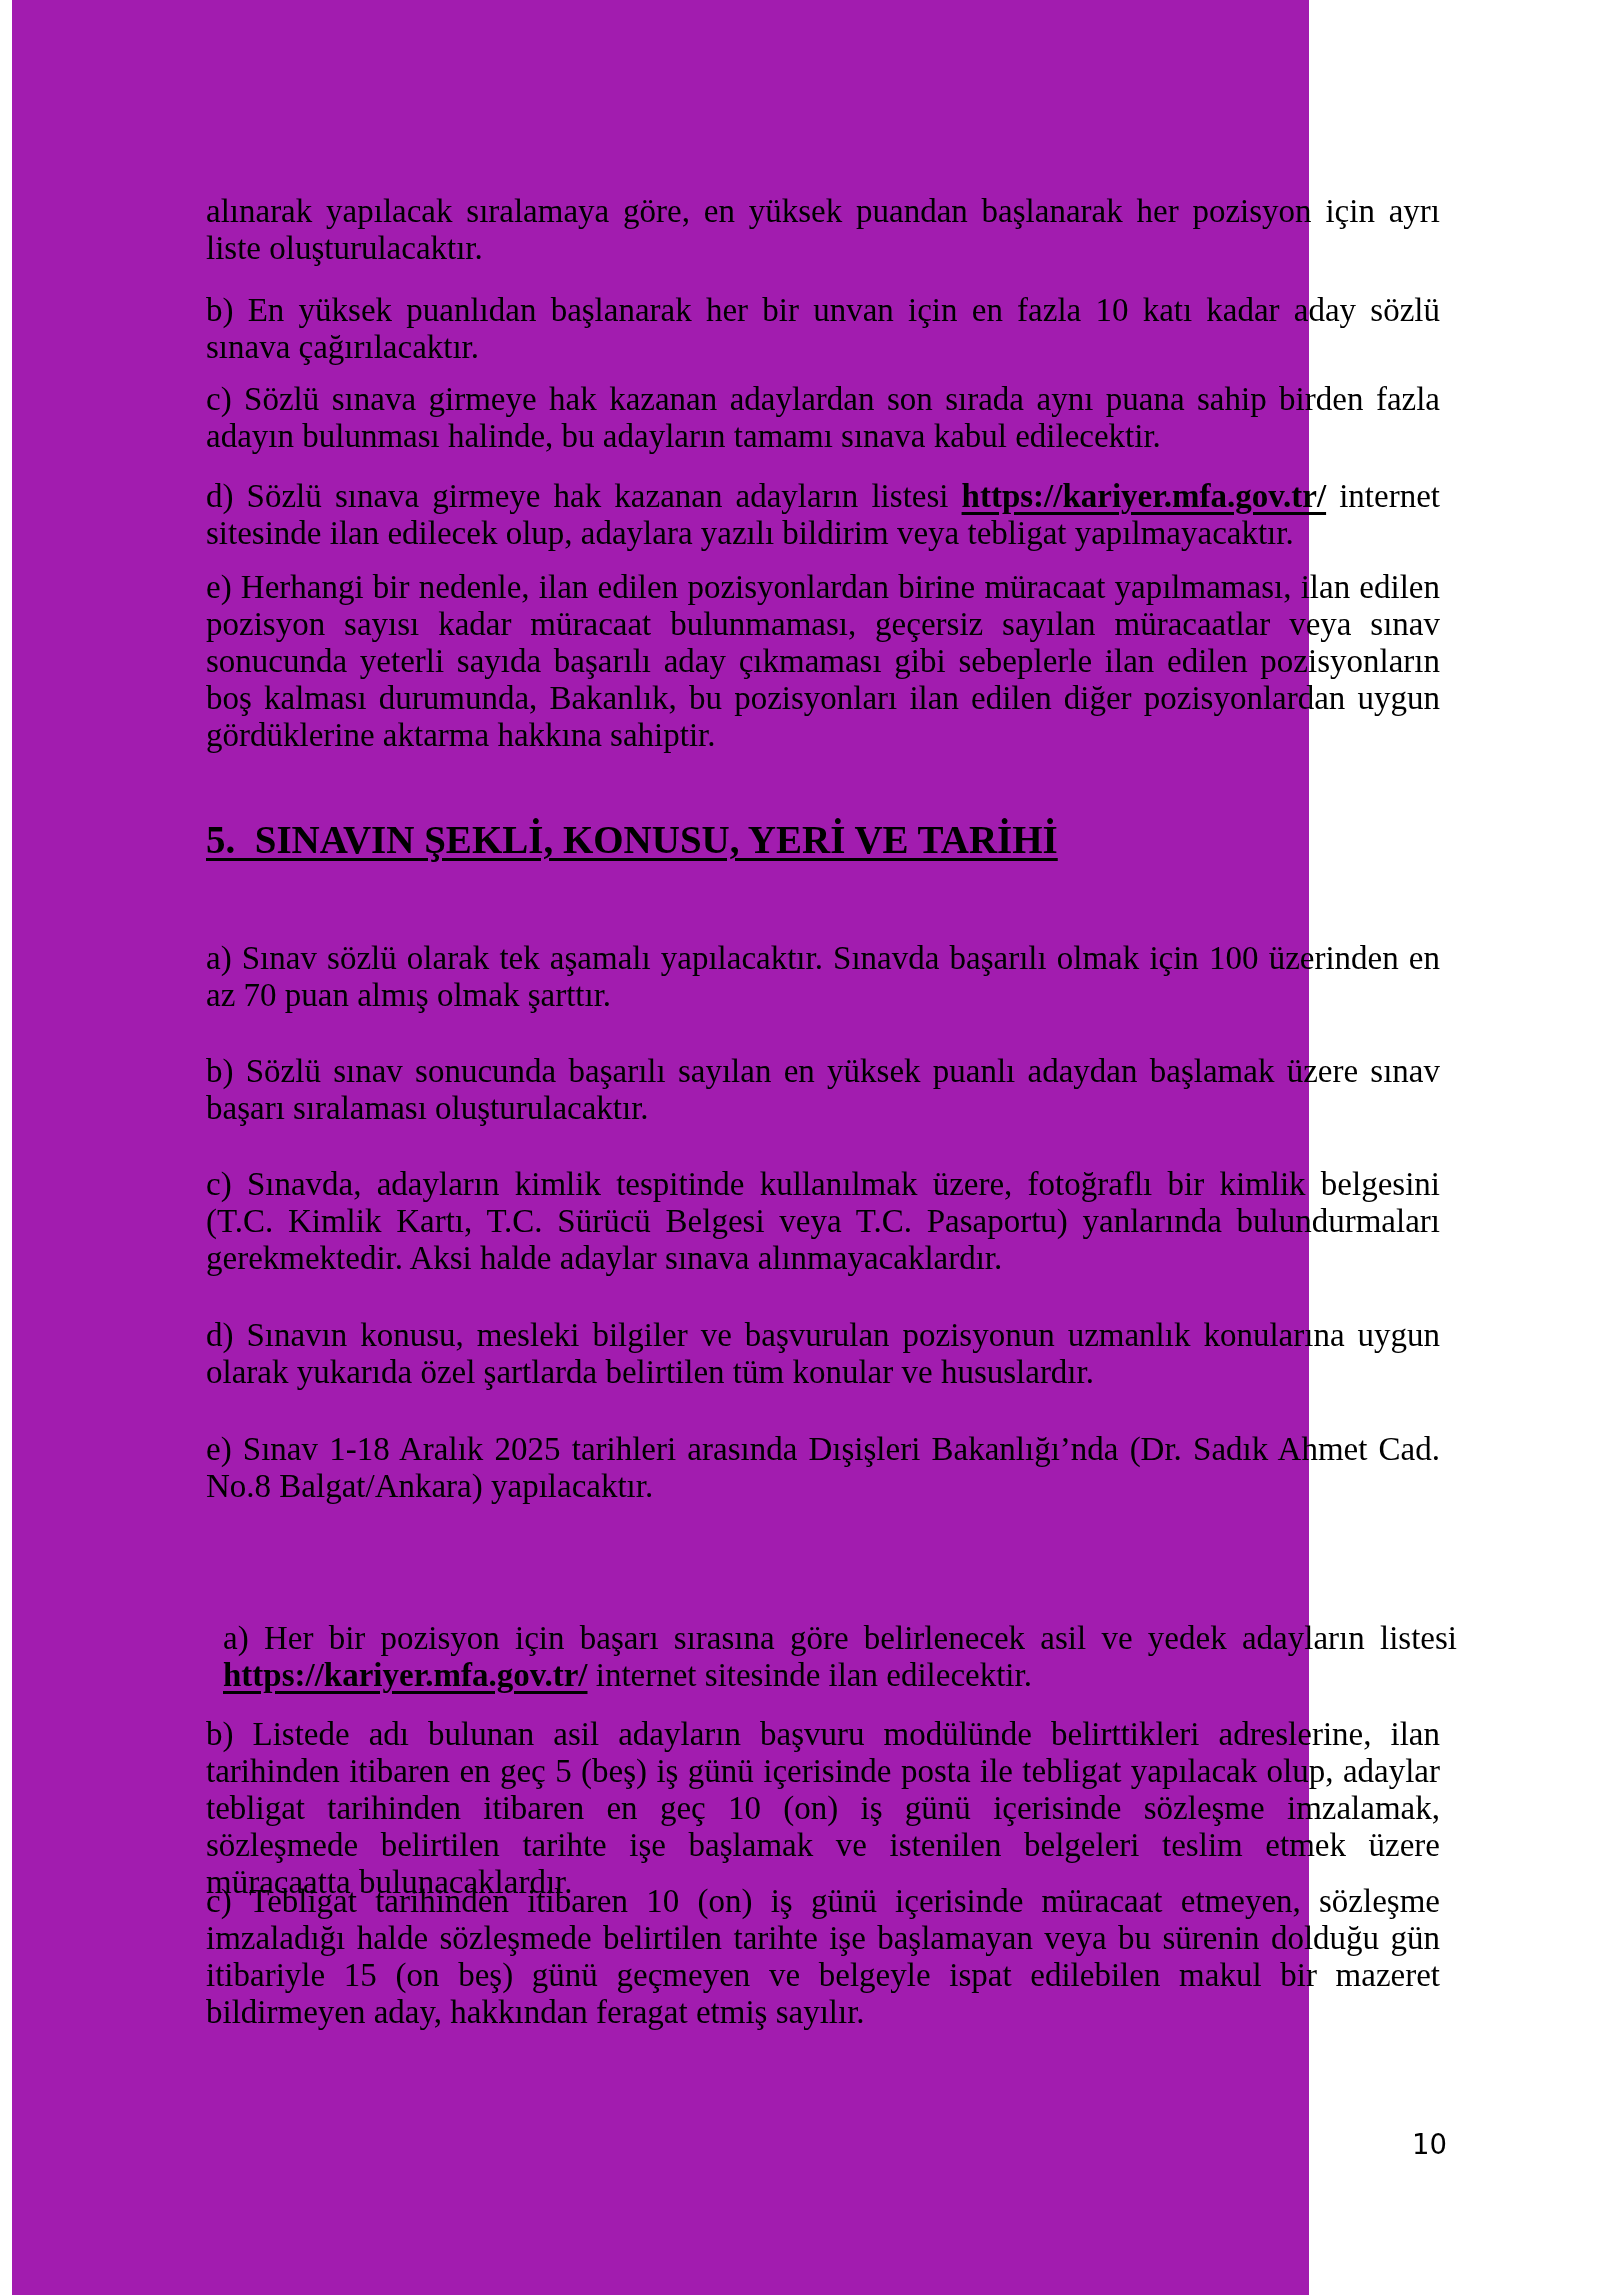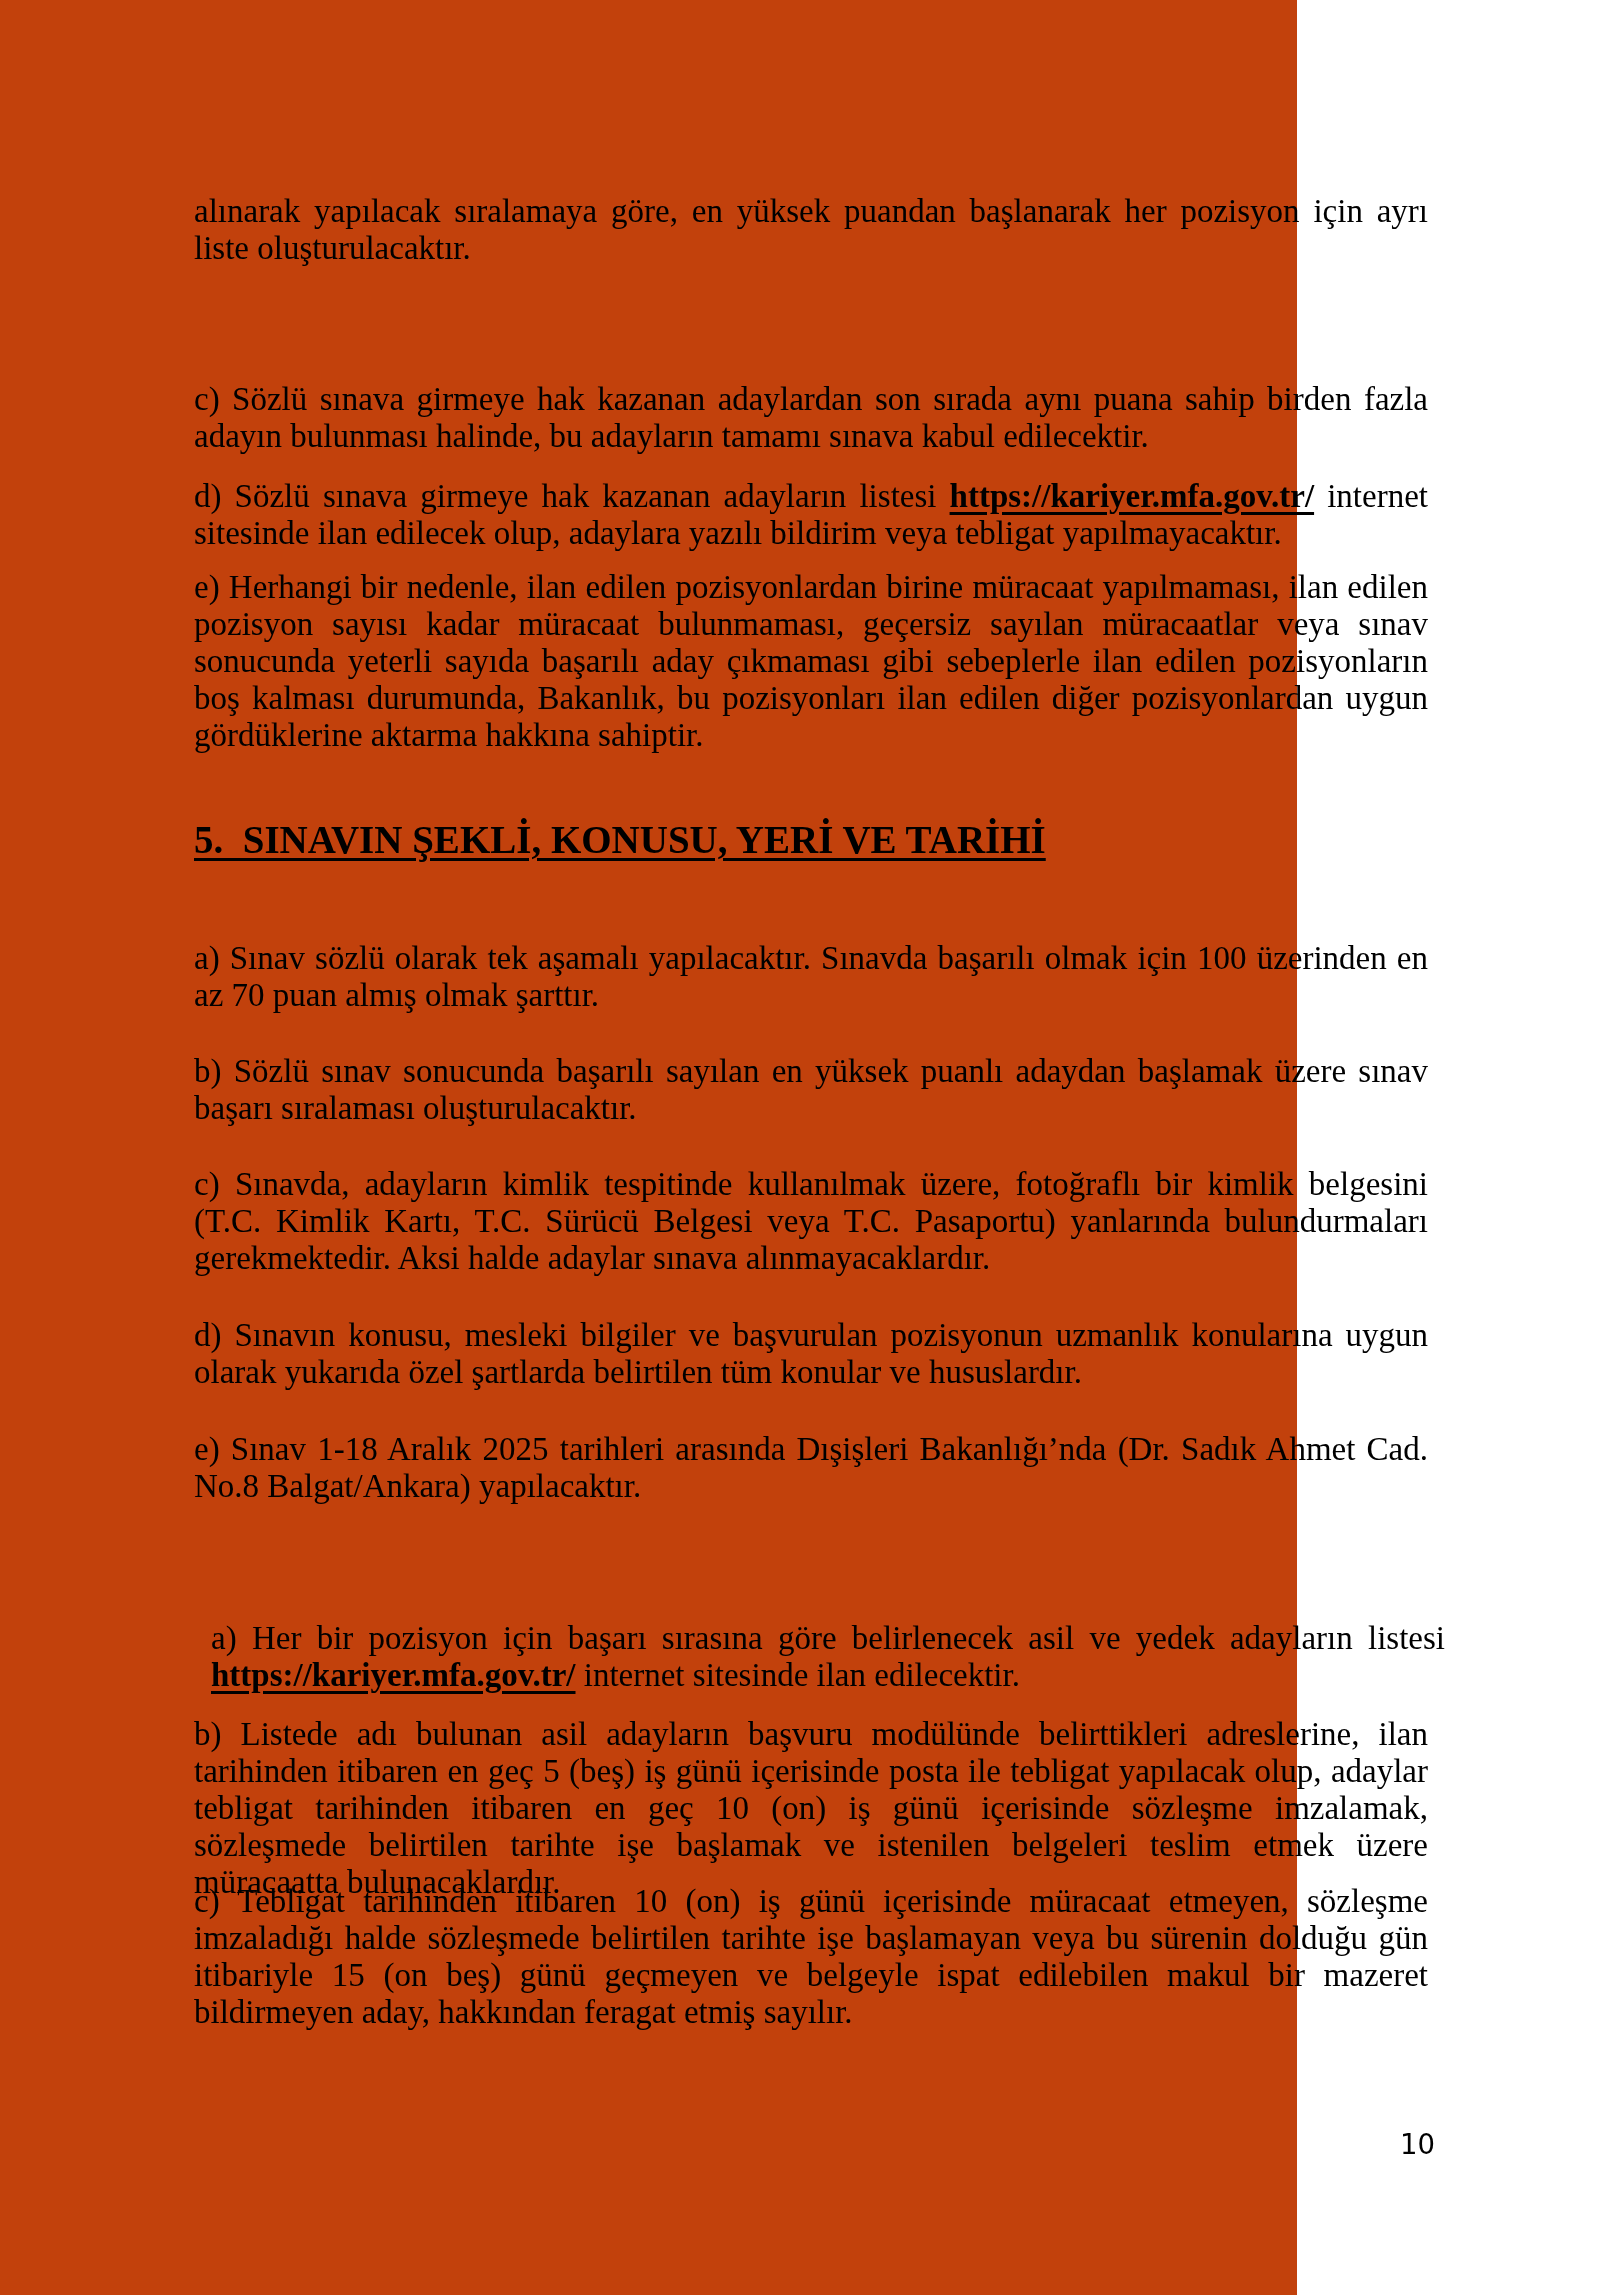--- a/index.html
+++ b/index.html
@@ -1,17 +1,17 @@
 <!DOCTYPE html>
 <html style="font-size:10.5px"><head>
 <meta charset="utf-8">
 <style>
   html, body { margin: 0; padding: 0; background: #ffffff; }
   body { width: 1623px; height: 2295px; position: relative; overflow: hidden; }
-  .page { position: absolute; left: 0; top: 0; width: 1297px; height: 2295px; background: #c2410c; }
+  .page { position: absolute; left: 12px; top: 0; width: 1297px; height: 2295px; background: #a21caf; }
   .para {
     position: absolute;
     left: 194px;
     width: 1234px;
     font-family: "Liberation Serif", "DejaVu Serif", serif;
     font-size: 33px;
     line-height: 37px;
     color: #000000;
     text-align: justify;
     margin: 0;
@@ -49,20 +49,21 @@
     color: #000000;
   }
 </style>
 </head>
 <body>
 
 <div class="page">
 
   <p class="para" style="top:193px;">alınarak yapılacak sıralamaya göre, en yüksek puandan başlanarak her pozisyon için ayrı liste oluşturulacaktır.</p>
 
+  <p class="para" style="top:292px;">b) En yüksek puanlıdan başlanarak her bir unvan için en fazla 10 katı kadar aday sözlü sınava çağırılacaktır.</p>
 
   <p class="para" style="top:381px;">c) Sözlü sınava girmeye hak kazanan adaylardan son sırada aynı puana sahip birden fazla adayın bulunması halinde, bu adayların tamamı sınava kabul edilecektir.</p>
 
   <p class="para" style="top:478px;"><span>d) Sözlü sınava girmeye hak kazanan adayların listesi </span><span class="link">https://kariyer.mfa.gov.tr/</span><span> internet sitesinde ilan edilecek olup, adaylara yazılı bildirim veya tebligat yapılmayacaktır.</span></p>
 
   <p class="para" style="top:569px;">e) Herhangi bir nedenle, ilan edilen pozisyonlardan birine müracaat yapılmaması, ilan edilen pozisyon sayısı kadar müracaat bulunmaması, geçersiz sayılan müracaatlar veya sınav sonucunda yeterli sayıda başarılı aday çıkmaması gibi sebeplerle ilan edilen pozisyonların boş kalması durumunda, Bakanlık, bu pozisyonları ilan edilen diğer pozisyonlardan uygun gördüklerine aktarma hakkına sahiptir.</p>
 
   <h2 class="heading" style="top:821px;">5.  SINAVIN ŞEKLİ, KONUSU, YERİ VE TARİHİ</h2>
 
   <p class="para s5" style="top:896px;">a)  Sınav sözlü olarak tek aşamalı yapılacaktır. Sınavda başarılı olmak için 100 üzerinden en az 70 puan almış olmak şarttır.</p>

